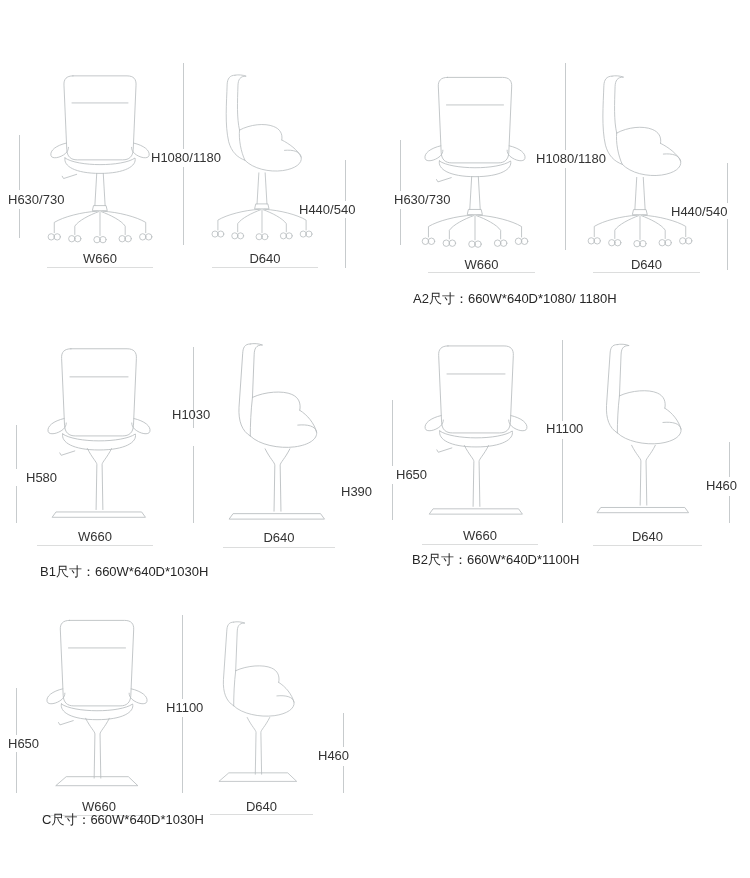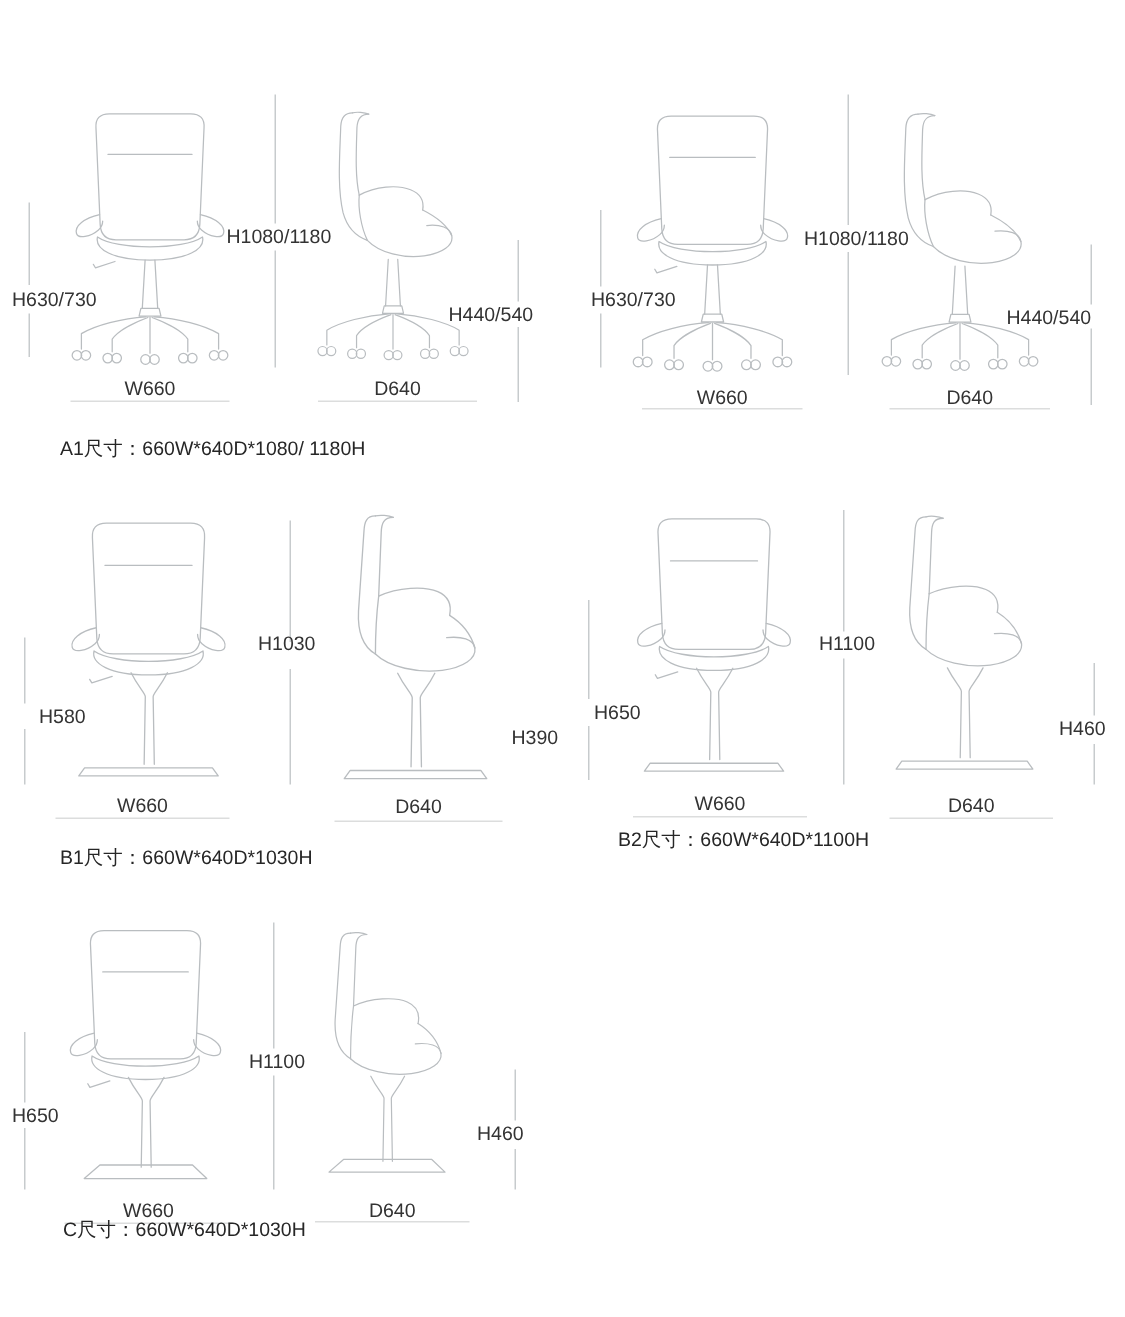--- a/index.html
+++ b/index.html
@@ -123,21 +123,20 @@
     <div class="dim-v" style="left:345px;top:160px;height:41px"></div>
     <div class="dim-v" style="left:345px;top:218px;height:50px"></div>
 
     <div class="dim-label" style="left:8px;top:193px">H630/730</div>
     <div class="dim-label" style="left:151px;top:151px">H1080/1180</div>
     <div class="dim-label" style="left:299px;top:203px">H440/540</div>
     <div class="size-label" style="left:47px;top:252px;width:106px">W660</div>
     <div class="size-label" style="left:212px;top:252px;width:106px">D640</div>
     <div class="underline" style="left:47px;top:267px;width:106px"></div>
     <div class="underline" style="left:212px;top:267px;width:106px"></div>
-    <div class="caption" style="left:40px;top:291px">A1尺寸：660W*640D*1080/ 1180H</div>
   </div>
 
   <div class="section">
     <svg class="chair" style="left:418px;top:65px" width="114" height="192">
         <use href="#sym-front-caster"></use>
       </svg>
     <svg class="chair" style="left:584px;top:65px" width="112" height="194">
         <use href="#sym-side-caster"></use>
       </svg>
 
@@ -148,37 +147,38 @@
     <div class="dim-v" style="left:727px;top:163px;height:40px"></div>
     <div class="dim-v" style="left:727px;top:219px;height:51px"></div>
 
     <div class="dim-label" style="left:394px;top:193px">H630/730</div>
     <div class="dim-label" style="left:536px;top:152px">H1080/1180</div>
     <div class="dim-label" style="left:671px;top:205px">H440/540</div>
     <div class="size-label" style="left:428px;top:258px;width:107px">W660</div>
     <div class="size-label" style="left:593px;top:258px;width:107px">D640</div>
     <div class="underline" style="left:428px;top:272px;width:107px"></div>
     <div class="underline" style="left:593px;top:272px;width:107px"></div>
+    <div class="caption" style="left:413px;top:291px">A2尺寸：660W*640D*1080/ 1180H</div>
   </div>
 
   <div class="section">
     <svg class="chair" style="left:38px;top:342px" width="122" height="184">
         <use href="#sym-front-disc"></use>
       </svg>
     <svg class="chair" style="left:216px;top:340px" width="122" height="188">
         <use href="#sym-side-disc"></use>
       </svg>
 
     <div class="dim-v" style="left:16px;top:425px;height:44px"></div>
     <div class="dim-v" style="left:16px;top:486px;height:37px"></div>
     <div class="dim-v" style="left:193px;top:347px;height:81px"></div>
     <div class="dim-v" style="left:193px;top:446px;height:77px"></div>
 
     <div class="dim-label" style="left:26px;top:471px">H580</div>
-    <div class="dim-label" style="left:172px;top:422px">H1030</div>
+    <div class="dim-label" style="left:172px;top:408px">H1030</div>
     <div class="dim-label" style="left:341px;top:485px">H390</div>
     <div class="size-label" style="left:37px;top:530px;width:116px">W660</div>
     <div class="size-label" style="left:223px;top:531px;width:112px">D640</div>
     <div class="underline" style="left:37px;top:545px;width:116px"></div>
     <div class="underline" style="left:223px;top:547px;width:112px"></div>
     <div class="caption" style="left:40px;top:564px">B1尺寸：660W*640D*1030H</div>
   </div>
 
   <div class="section">
     <svg class="chair" style="left:418px;top:336px" width="116" height="190">

